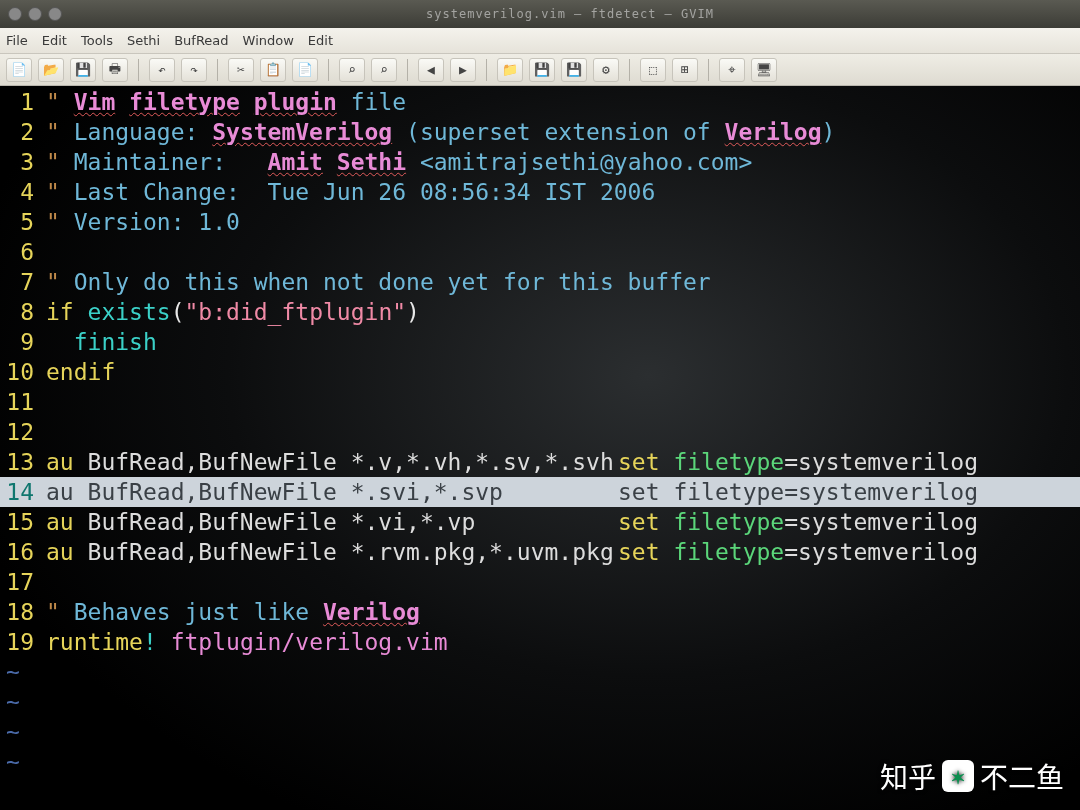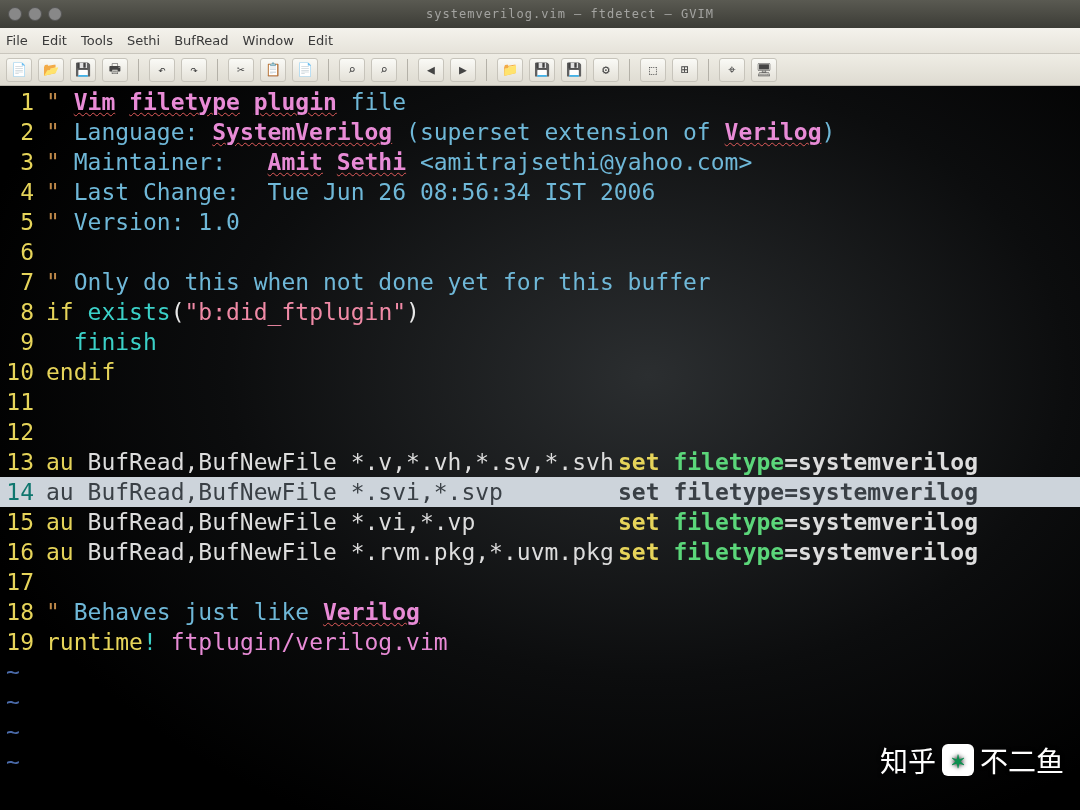--- a/index.html
+++ b/index.html
@@ -80,28 +80,28 @@
 .hl .gutter { color: #0f766e; }
 .c-quote   { color: #c08a4a; }   
 .c-comment { color: #6fb8d8; }   
 .c-id      { color: #e88bd6; }   
 .c-key     { color: #e6d45a; }   
 .c-teal    { color: #3bd1c8; }   
 .c-str     { color: #f08aa6; }   
 .c-op      { color: #e8e8e8; }
 .c-type    { color: #5bd67a; }   
 .c-nf      { color: #ddd; }      
-.c-right   { position: absolute; left: 572px; font-weight: bold; }
+.c-right   { position: absolute; left: 572px; }
 .hl .c-id, .hl .c-key, .hl .c-comment, .hl .c-teal,
 .hl .c-str, .hl .c-type, .hl .c-nf, .hl .c-quote, .hl .c-right { color: #3a4046; }
 .tilde { color: #4a6aa8; padding-left: 6px; font-size: 23px; line-height: 30px; }
 .watermark {
   position: absolute;
   right: 16px;
-  bottom: 30px;
+  bottom: 14px;
   color: #fff;
   font-family: "Noto Sans CJK SC", sans-serif;
   font-size: 28px;
   text-shadow: 0 0 4px #000;
   display: flex;
   align-items: center;
   gap: 6px;
 }
 .watermark .logo {
   width: 32px; height: 32px; border-radius: 6px;

